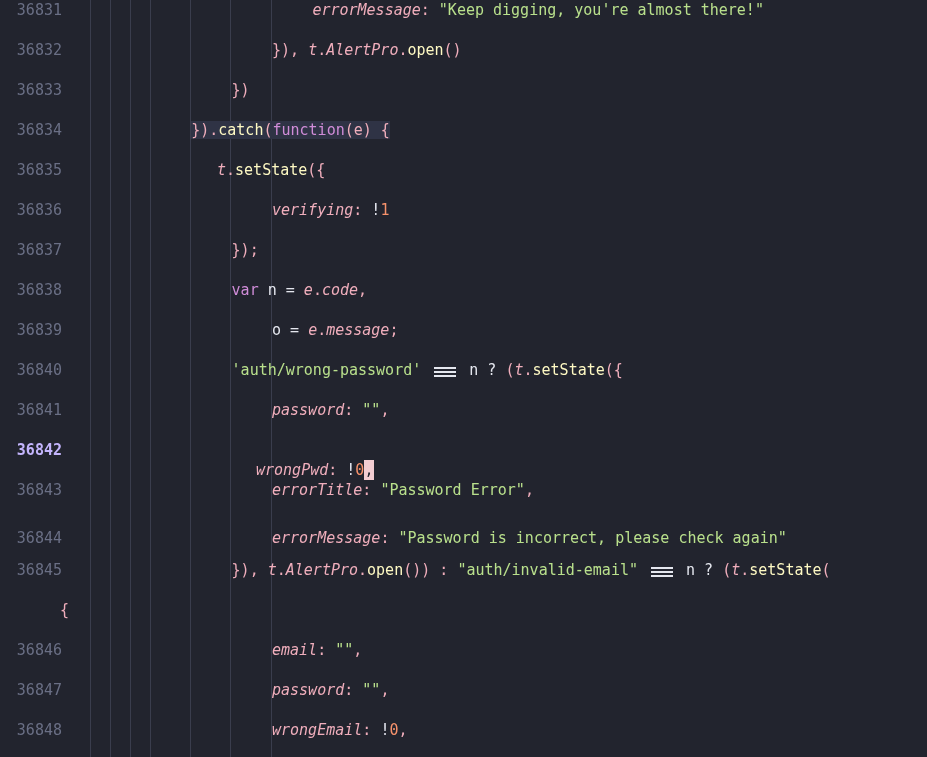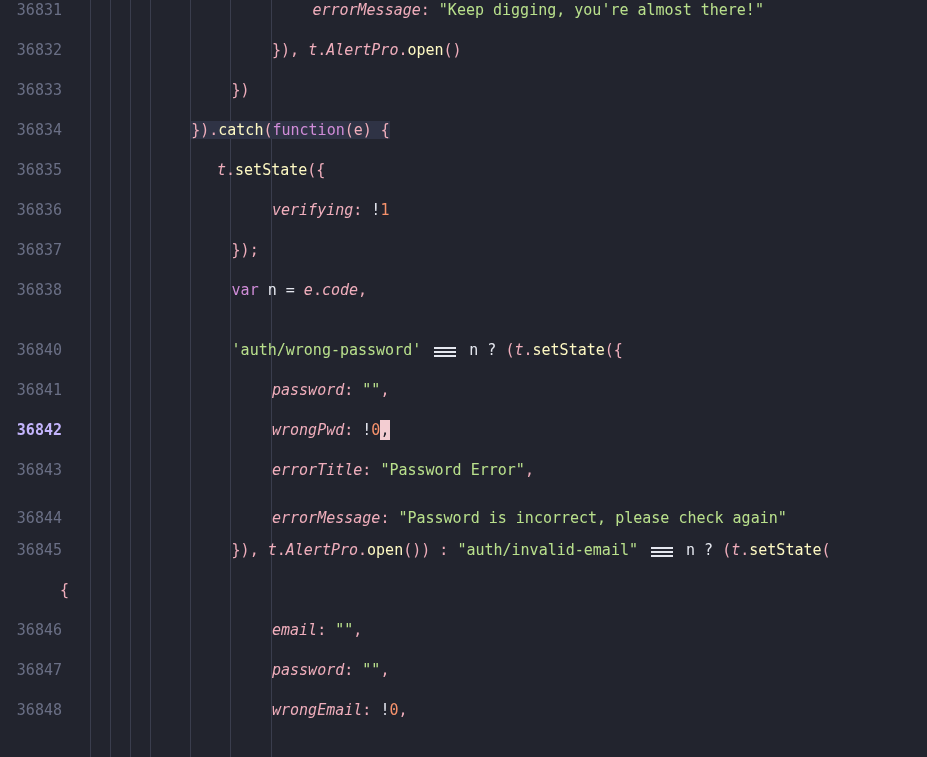--- a/index.html
+++ b/index.html
@@ -132,23 +132,24 @@
     </div>
   <div class="rows">
       <div class="row" style="top: 0px;"><div class="gutter">36831</div><div class="code" style="left: 312.4px;"><span><span class="t-id">errorMessage</span><span class="t-punct">: </span><span class="t-str">"Keep digging, you're almost there!"</span></span></div></div>
       <div class="row" style="top: 20px;"><div class="gutter">36832</div><div class="code" style="left: 272px;"><span><span class="t-punct">}), </span><span class="t-id">t</span><span class="t-punct">.</span><span class="t-id">AlertPro</span><span class="t-punct">.</span><span class="t-fn">open</span><span class="t-punct">()</span></span></div></div>
       <div class="row" style="top: 40px;"><div class="gutter">36833</div><div class="code" style="left: 231.6px;"><span><span class="t-punct">})</span></span></div></div>
       <div class="row" style="top: 60px;"><div class="gutter">36834</div><div class="code" style="left: 191.2px;"><span class="brackethl"><span class="t-punct">}).</span><span class="t-fn">catch</span><span class="t-punct">(</span><span class="t-kw">function</span><span class="t-punct">(e) {</span></span></div></div>
       <div class="row" style="top: 80px;"><div class="gutter">36835</div><div class="code" style="left: 217px;"><span><span class="t-id">t</span><span class="t-punct">.</span><span class="t-fn">setState</span><span class="t-punct">({</span></span></div></div>
       <div class="row" style="top: 100px;"><div class="gutter">36836</div><div class="code" style="left: 272px;"><span><span class="t-id">verifying</span><span class="t-punct">: </span><span class="t-op">!</span><span class="t-num">1</span></span></div></div>
       <div class="row" style="top: 120px;"><div class="gutter">36837</div><div class="code" style="left: 231.6px;"><span><span class="t-punct">});</span></span></div></div>
       <div class="row" style="top: 140px;"><div class="gutter">36838</div><div class="code" style="left: 231.6px;"><span><span class="t-kw">var</span><span class="t-op"> n = </span><span class="t-id">e</span><span class="t-punct">.</span><span class="t-id">code</span><span class="t-punct">,</span></span></div></div>
+      <div class="row" style="top: 160px;"><div class="gutter">36839</div><div class="code" style="left: 272px;"><span><span class="t-op">o = </span><span class="t-id">e</span><span class="t-punct">.</span><span class="t-id">message</span><span class="t-punct">;</span></span></div></div>
       <div class="row" style="top: 180px;"><div class="gutter">36840</div><div class="code" style="left: 231.6px;"><span><span class="t-str">'auth/wrong-password'</span><span class="t-op"> </span><span class="lig"><i></i><i></i><i></i></span><span class="t-op"> n ? </span><span class="t-punct">(</span><span class="t-id">t</span><span class="t-punct">.</span><span class="t-fn">setState</span><span class="t-punct">({</span></span></div></div>
       <div class="row" style="top: 200px;"><div class="gutter">36841</div><div class="code" style="left: 272px;"><span><span class="t-id">password</span><span class="t-punct">: </span><span class="t-str">""</span><span class="t-punct">,</span></span></div></div>
-      <div class="row active" style="top: 220px;"><div class="gutter">36842</div><div class="code" style="left: 272px;"><span><span class="t-id">wrongPwd</span><span class="t-punct">: </span><span class="t-op">!</span><span class="t-num">0</span><span class="cursor-block">,</span></span></div></div>
+      <div class="row active" style="top: 220px;"><div class="gutter">36842</div><div class="code" style="left: 256px; margin-top: 20px;"><span><span class="t-id">wrongPwd</span><span class="t-punct">: </span><span class="t-op">!</span><span class="t-num">0</span><span class="cursor-block">,</span></span></div></div>
       <div class="row" style="top: 240px;"><div class="gutter">36843</div><div class="code" style="left: 272px;"><span><span class="t-id">errorTitle</span><span class="t-punct">: </span><span class="t-str">"Password Error"</span><span class="t-punct">,</span></span></div></div>
       <div class="row" style="top: 268px;"><div class="gutter">36844</div><div class="code" style="left: 272px;"><span><span class="t-id">errorMessage</span><span class="t-punct">: </span><span class="t-str">"Password is incorrect, please check again"</span></span></div></div>
       <div class="row" style="top: 280px;"><div class="gutter">36845</div><div class="code" style="left: 231.6px;"><span><span class="t-punct">}), </span><span class="t-id">t</span><span class="t-punct">.</span><span class="t-id">AlertPro</span><span class="t-punct">.</span><span class="t-fn">open</span><span class="t-punct">()) : </span><span class="t-str">"auth/invalid-email"</span><span class="t-op"> </span><span class="lig"><i></i><i></i><i></i></span><span class="t-op"> n ? </span><span class="t-punct">(</span><span class="t-id">t</span><span class="t-punct">.</span><span class="t-fn">setState</span><span class="t-punct">(</span></span></div></div>
       <div class="row" style="top: 300px;"><div class="gutter"></div><div class="code wrapindent" style="left: 60px;"><span><span class="t-punct">{</span></span></div></div>
       <div class="row" style="top: 320px;"><div class="gutter">36846</div><div class="code" style="left: 272px;"><span><span class="t-id">email</span><span class="t-punct">: </span><span class="t-str">""</span><span class="t-punct">,</span></span></div></div>
       <div class="row" style="top: 340px;"><div class="gutter">36847</div><div class="code" style="left: 272px;"><span><span class="t-id">password</span><span class="t-punct">: </span><span class="t-str">""</span><span class="t-punct">,</span></span></div></div>
       <div class="row" style="top: 360px;"><div class="gutter">36848</div><div class="code" style="left: 272px;"><span><span class="t-id">wrongEmail</span><span class="t-punct">: </span><span class="t-op">!</span><span class="t-num">0</span><span class="t-punct">,</span></span></div></div>
     </div>
 </div>
 

